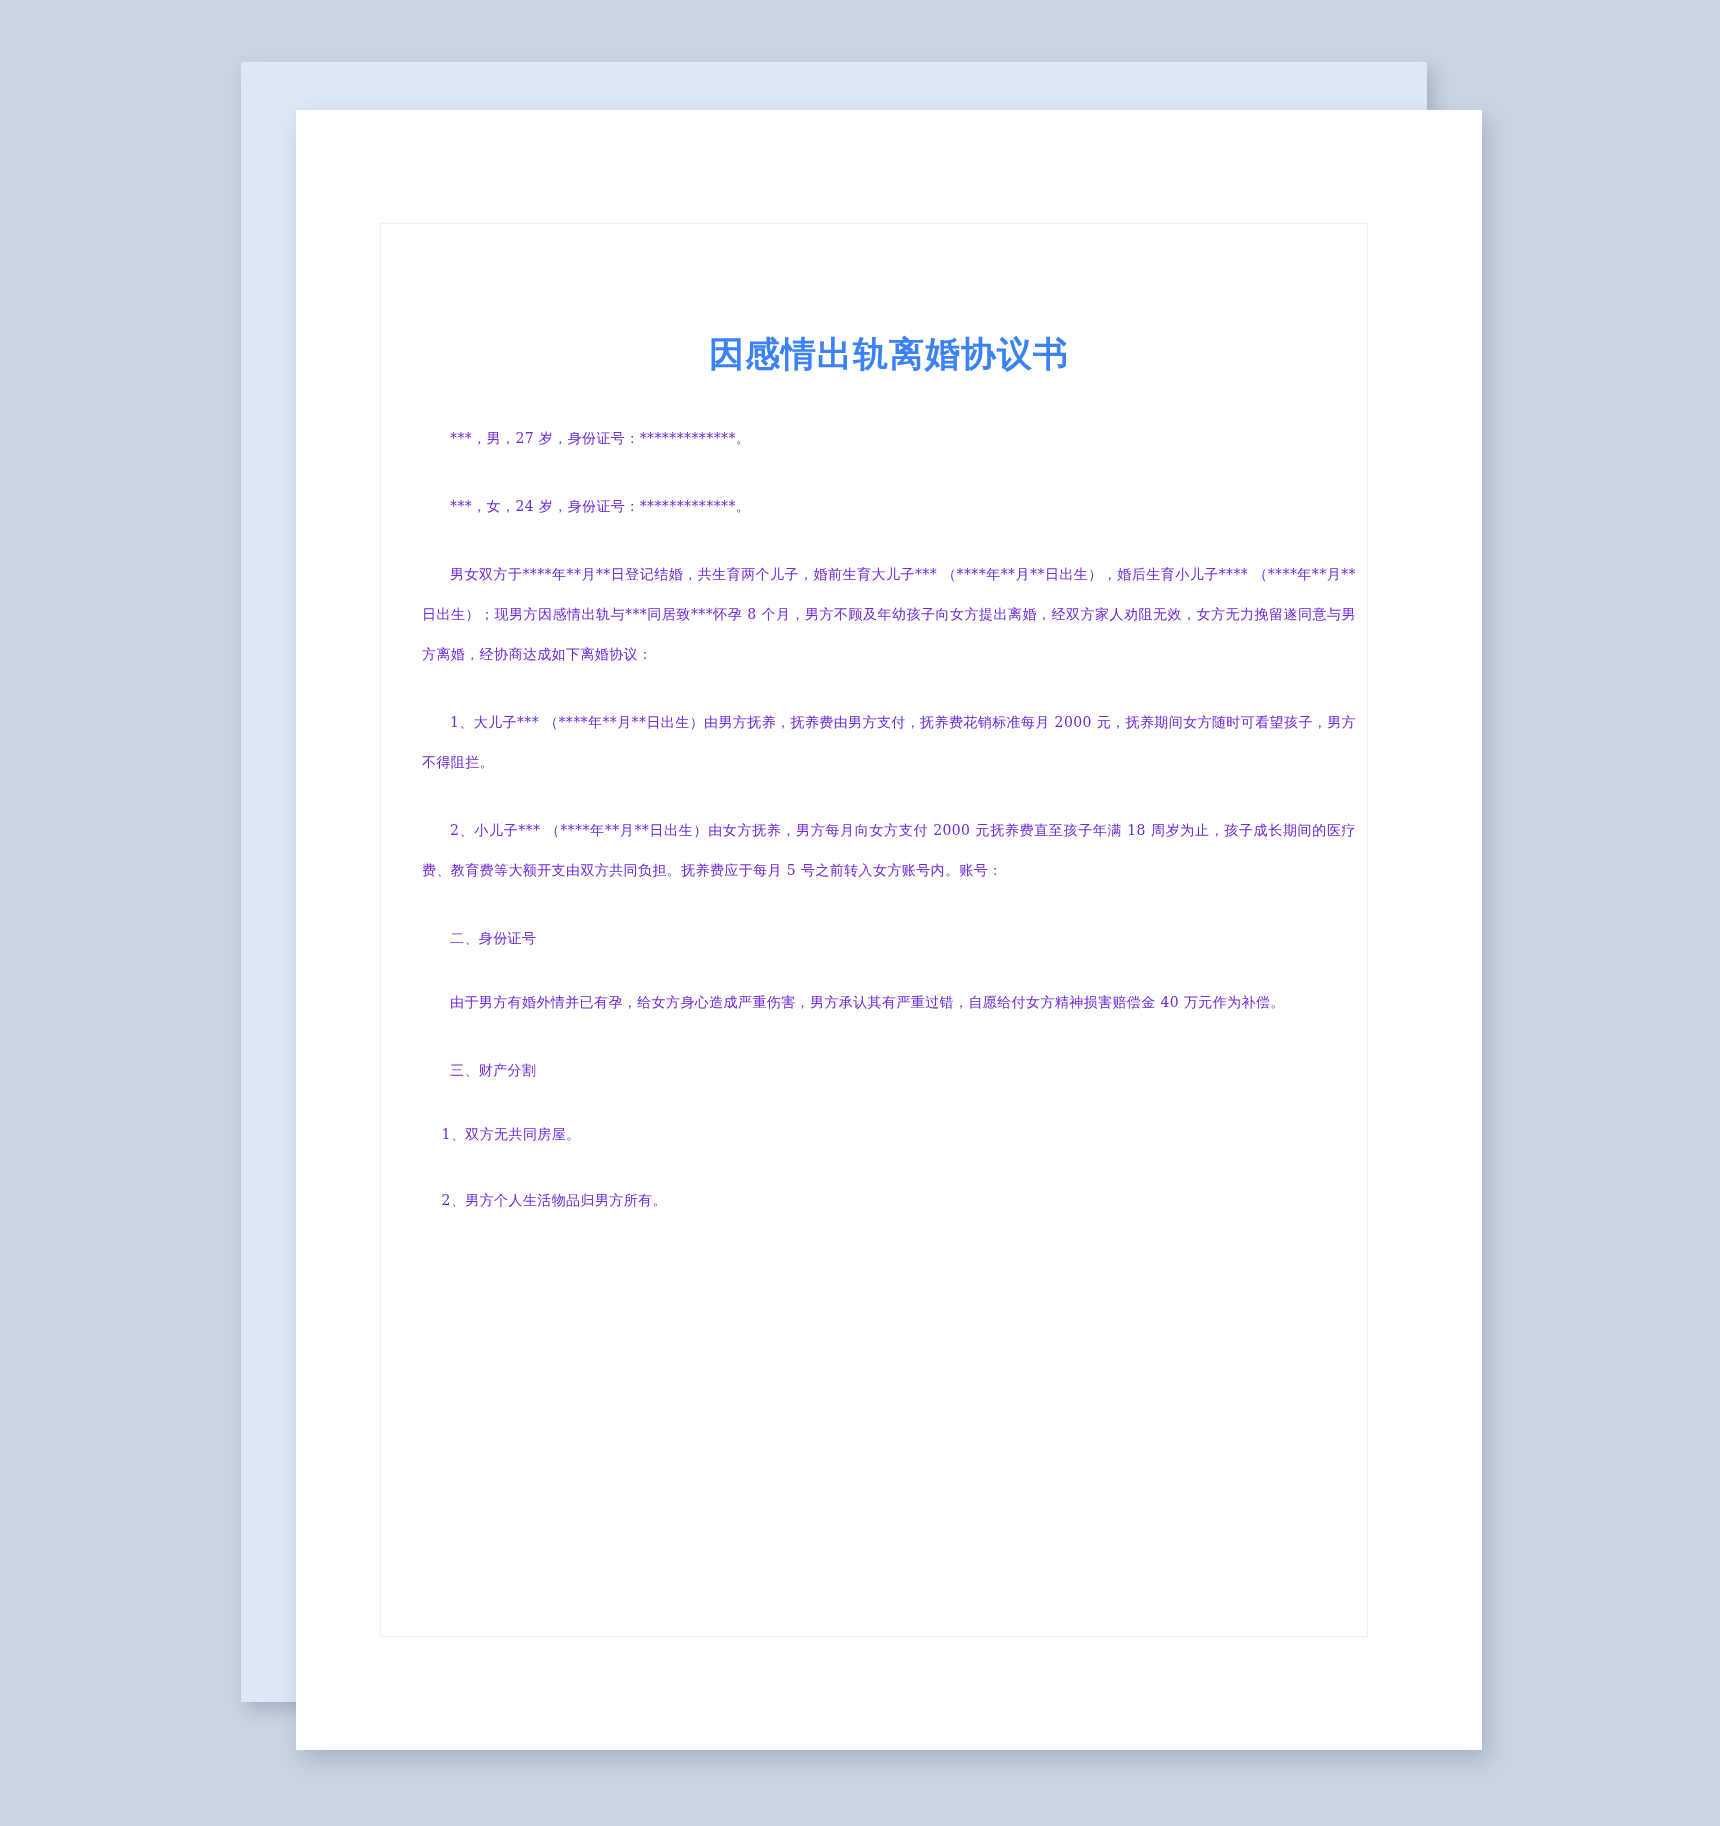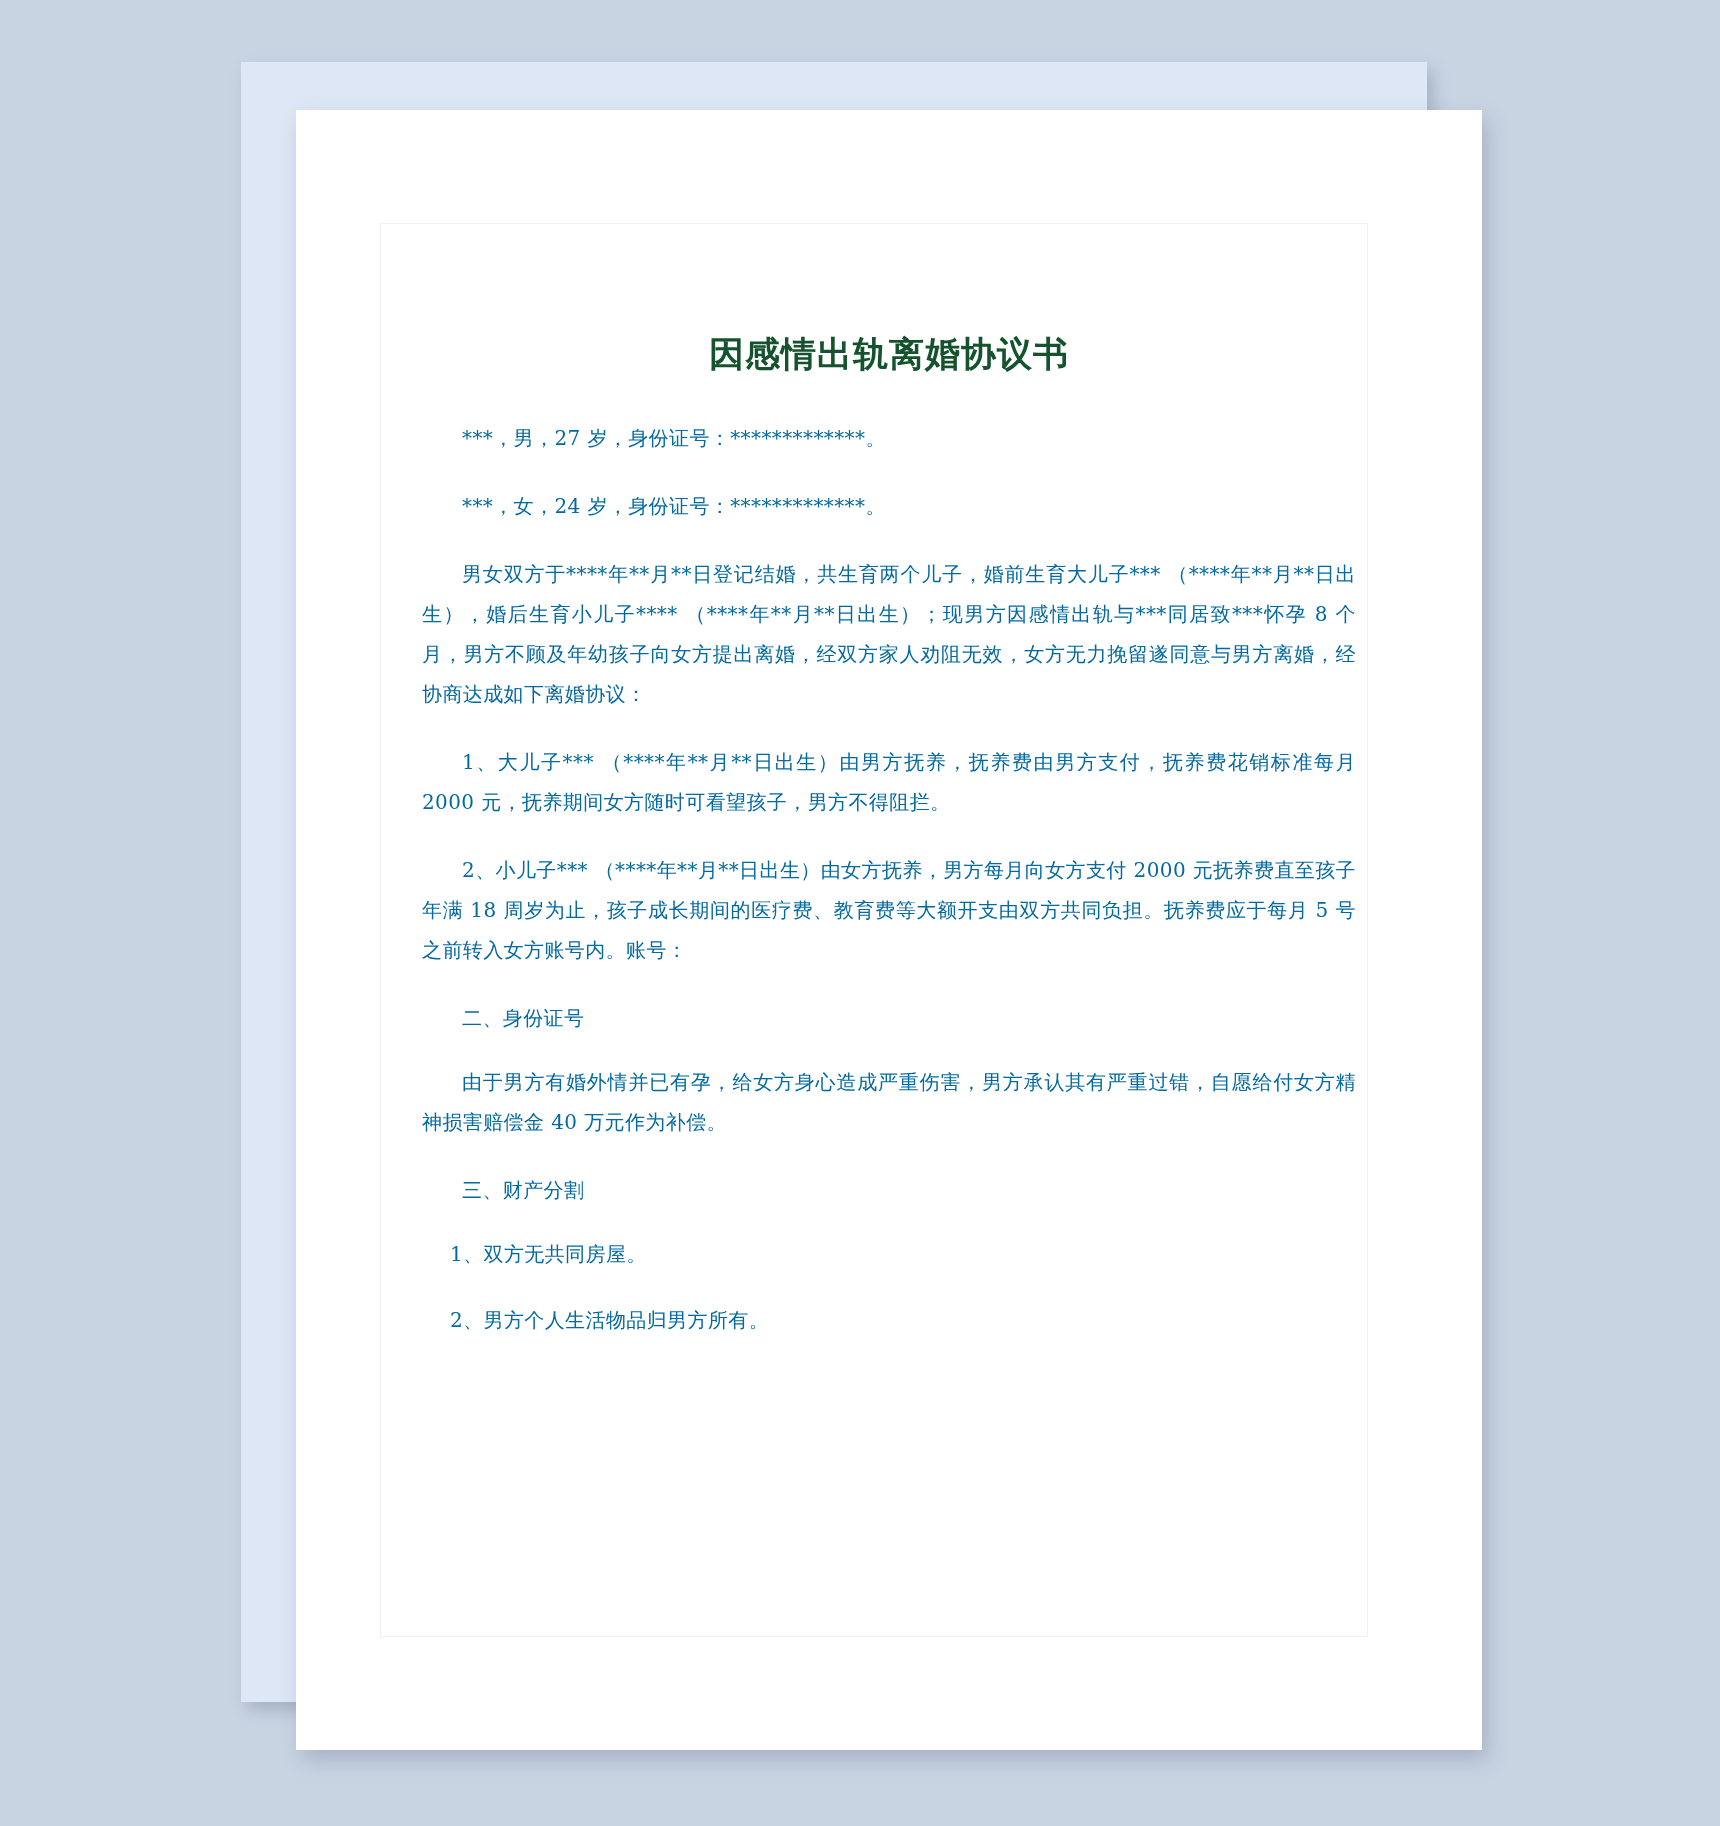--- a/index.html
+++ b/index.html
@@ -61,29 +61,29 @@
     box-sizing: border-box;
     padding: 222px 126px 0 126px;
   }
 
   .doc-title {
     font-family: "DejaVu Sans", "Liberation Sans", sans-serif;
     font-weight: bold;
     font-size: 35px;
     letter-spacing: 1px;
     text-align: center;
-    color: #14532d;
+    color: #3b82f6;
     margin: 0 0 40px 0;
     line-height: 1.3;
   }
 
   .para {
-    font-size: 20px;
+    font-size: 14px;
     line-height: 40px;
-    color: #0369a1;
+    color: #6d28d9;
     margin: 0 0 28px 0;
     text-align: justify;
     text-justify: inter-character;
     letter-spacing: 0.4px;
   }
 
   .para.indent {
     text-indent: 2em;
   }
 

